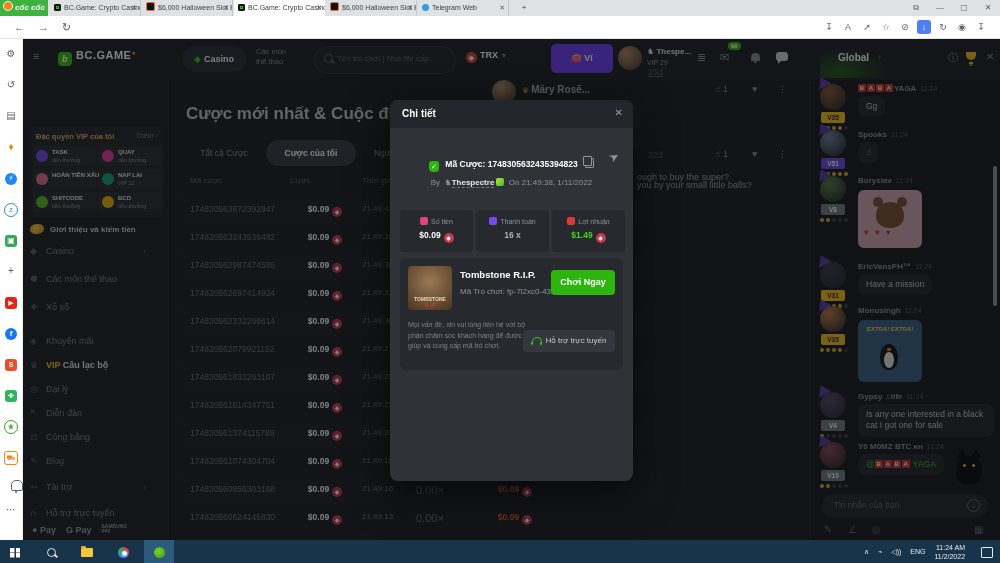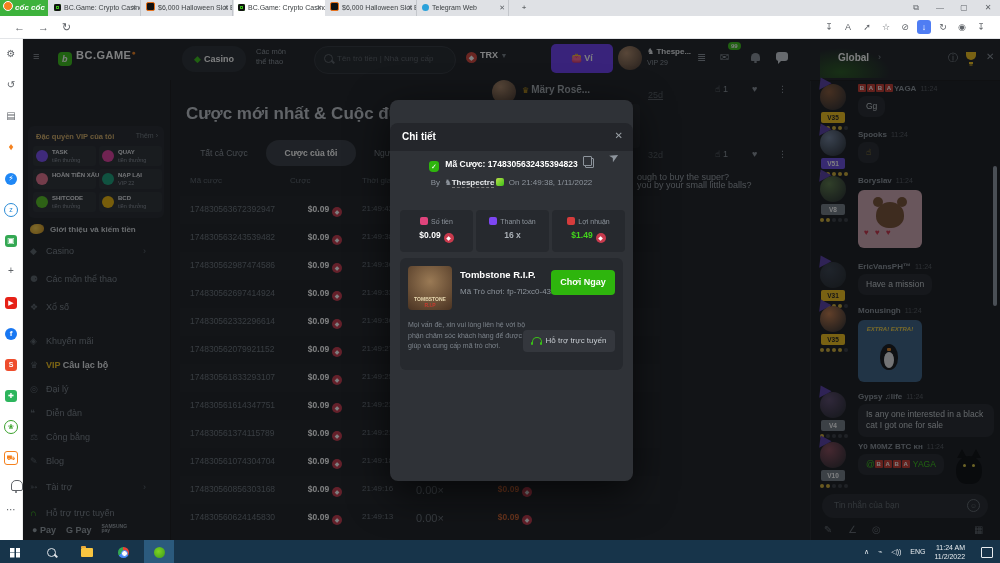--- a/index.html
+++ b/index.html
@@ -146,21 +146,21 @@
   .cat .y1,.cat .y2{position:absolute;top:18px;width:3px;height:3px;border-radius:50%;background:#d9c544;}
   .cat .y1{left:11px;} .cat .y2{left:20px;}
   .cinput{position:absolute;left:822px;top:494px;width:166px;height:24px;background:#26292e;border-radius:12px;}
   .cinput .ph{position:absolute;left:12px;top:6px;font-size:8.5px;color:#62686f;}
   .smile{position:absolute;right:8px;top:5px;width:11px;height:11px;border:1px solid #62686f;border-radius:50%;color:#62686f;font-size:7px;text-align:center;line-height:11px;}
   .cbot{position:absolute;top:524px;color:#62686f;font-size:10px;}
   .scroll{position:absolute;left:993px;top:166px;width:4px;height:140px;background:#4a4f55;border-radius:2px;z-index:45;}
   
   .modal{position:absolute;left:390px;top:100px;width:243px;height:381px;background:#2f3237;border-radius:8px;z-index:60;
     box-shadow:0 12px 40px rgba(0,0,0,.65);}
-  .mhead{position:absolute;left:0;top:0;width:100%;height:28px;background:#24262b;border-radius:8px 8px 0 0;margin-top:23px;}
+  .mhead{position:absolute;left:0;top:0;width:100%;height:28px;background:#24262b;border-radius:8px 8px 0 0;}
   .mhead .t{position:absolute;left:12px;top:8px;font-size:10px;font-weight:bold;color:#fff;}
   .mhead .x{position:absolute;right:10px;top:7px;font-size:10px;color:#9aa0a6;}
   .share{position:absolute;right:14px;top:50px;color:#8d949c;font-size:12px;transform:rotate(-30deg);}
   .shield{display:inline-block;width:10px;height:11px;background:#2eb50d;border-radius:3px 3px 4px 4px;color:#fff;
     font-size:7px;line-height:11px;text-align:center;vertical-align:-2px;margin-right:4px;}
   .mrow1{position:absolute;left:0;top:58px;width:100%;text-align:center;font-size:8.5px;font-weight:bold;color:#fff;}
   .copy{display:inline-block;width:7px;height:8px;border:1px solid #8d949c;border-radius:1px;position:relative;margin-left:5px;vertical-align:-1px;}
   .copy:after{content:"";position:absolute;left:-3px;top:-3px;width:7px;height:8px;border:1px solid #8d949c;border-radius:1px;background:#2f3237;}
   .mrow2{position:absolute;left:0;top:78px;width:100%;text-align:center;font-size:8px;color:#8d949c;}
   .byname{color:#e8eaec;font-weight:bold;border-bottom:1px dashed #777;}
@@ -264,21 +264,21 @@
       <div class="nav-item" style="top: 482px;"><span class="nicn">➳</span><span class="nl">Tài trợ</span><span class="arr">›</span></div>
       <div class="nav-item green" style="top: 508px;"><span class="nicn">∩</span><span class="nl">Hỗ trợ trực tuyến</span></div>
     </div>
   <div class="pays" id="payrow"><span>● Pay</span><span>G Pay</span><span class="samsung">SAMSUNG<br>pay</span></div>
 
   <div class="shead"></div>
   <div class="cas-pill" style="left:182px;top:46px;position:absolute;z-index:2;"><span class="d">◆</span><span>Casino</span></div>
   <div class="sports2" style="left:256px;top:47px;position:absolute;"><span>Các môn</span><br><span>thể thao</span></div>
   <div class="search" style="left:314px;top:46px;position:absolute;">
     <span class="mag"></span>
-    <span class="ph">Tên trò tiền | Nhà cung cấp</span>
+    <span class="ph">Tên trò chơi | Nhà life cấp</span>
   </div>
   <div class="cursel" style="left:466px;top:50px;position:absolute;">
     <span class="coin-trx">◆</span><span>TRX</span> <span class="v">▼</span>
   </div>
   <div class="vi-btn" style="left:551px;top:44px;position:absolute;">👛<span style="margin-left:2px;">Ví</span></div>
   <div class="avatar hd-av" style="left:618px;top:46px;position:absolute;"></div>
   <div class="hd-name" style="left:647px;top:47px;position:absolute;">♞ <span>Thespe...</span></div>
   <div class="hd-vip" style="left:647px;top:59px;position:absolute;">VIP 29</div>
   <div class="hicon" style="left:697px;top:51px;">≣</div>
   <div class="badge99" style="left:728px;top:42px;">99</div>
@@ -359,21 +359,21 @@
         <span class="td-id">174830560624145830</span>
         <span class="td-bet">$0.09<span class="coin-sm">◆</span></span>
         <span class="td-time">21:49:13</span>
         <span class="td-mult">0.00×</span>
         <span class="td-prof">$0.09<span class="coin-sm">◆</span></span>
       </div>
     </div>
 
   <div class="avatar" style="position:absolute;left:492px;top:80px;width:24px;height:24px;"></div>
   <div class="feed-name" style="left:522px;top:84px;"><span class="mini-crown">♛</span><span>Märy Rosē...</span></div>
-  <div class="feed-age" style="left:648px;top:90px;text-decoration:underline;">25d</div>
+  <div class="feed-age" style="left:648px;top:67px;text-decoration:underline;">25d</div>
   <div class="feed-like" style="left:715px;top:84px;">☝ <span>1</span></div>
   <div class="feed-like" style="left:752px;top:84px;">♥</div>
   <div class="feed-like" style="left:778px;top:84px;">⋮</div>
   <div class="feed-img" style="left:544px;top:104px;width:96px;height:44px;"></div>
   <div class="feed-age" style="left:648px;top:150px;">32d</div>
   <div class="feed-like" style="left:715px;top:149px;">☝ <span>1</span></div>
   <div class="feed-like" style="left:752px;top:149px;">♥</div>
   <div class="feed-like" style="left:778px;top:149px;">⋮</div>
   <div class="feed-txt" style="left:637px;top:172px;">ough to buy the super?</div>
   <div class="feed-txt" style="left:637px;top:180px;">you by your small little balls?</div>

